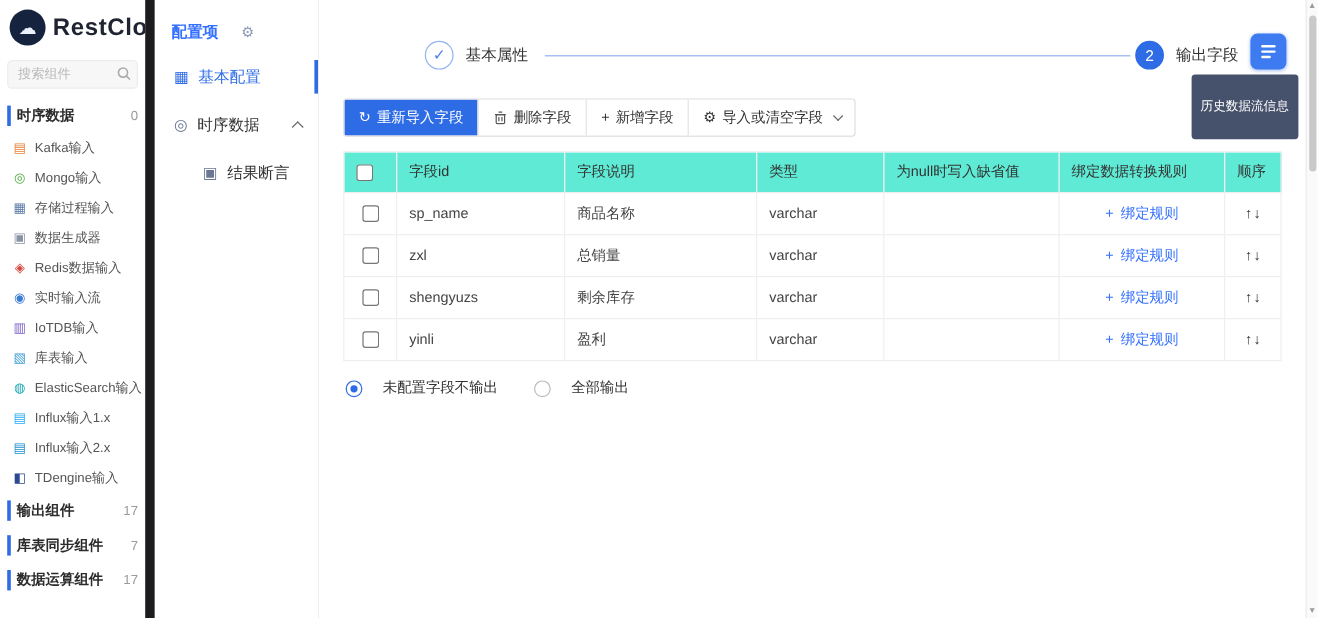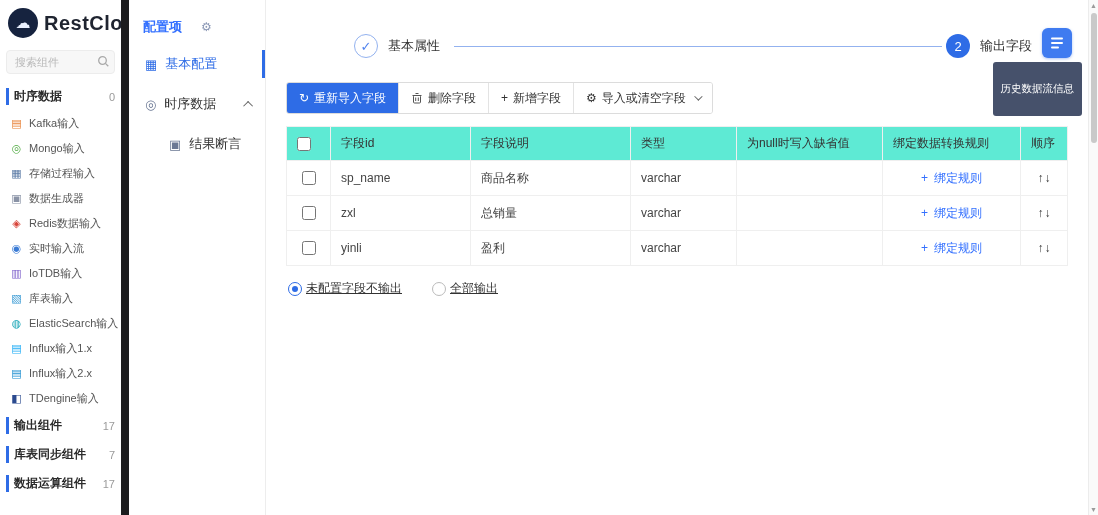--- a/index.html
+++ b/index.html
@@ -73,21 +73,21 @@
   table.fields th { background:#5eead4; height:34px; text-align:left; color:#333; }
   table.fields td { height:35px; color:#444; background:#fff; }
   th.c, td.c { text-align:center; }
   .cbx { width:14px; height:14px; accent-color:#2e6ce6; vertical-align:middle; cursor:pointer; }
   .bind-link { color:#3370ff; cursor:pointer; white-space:nowrap; }
   .bind-link .plus { margin-right:6px; }
   .order-arrows span { cursor:pointer; color:#333; font-size:12px; }
   .order-arrows span + span { margin-left:1px; }
 
   .radio-row { display:flex; align-items:center; gap:30px; margin:14px 0 0 22px; font-size:12px; color:#333; }
-  .radio-opt { display:flex; align-items:center; gap:4px; cursor:pointer;text-decoration:underline; }
+  .radio-opt { display:flex; align-items:center; gap:17px; cursor:pointer; }
   .rdot { width:14px; height:14px; border-radius:50%; border:1px solid #bbb; background:#fff; position:relative; flex:0 0 14px; }
   .rdot.checked { border-color:#2e6ce6; }
   .rdot.checked::after { content:""; position:absolute; left:3px; top:3px; width:6px; height:6px; border-radius:50%; background:#2e6ce6; }
 
   
   .vscroll { width:10px; flex:0 0 10px; background:#fafafa; border-left:1px solid #ececec; position:relative; }
   .vscroll .arr { position:absolute; left:0; width:100%; text-align:center; color:#9a9a9a; font-size:7px; cursor:pointer; }
   .vscroll .arr.top { top:2px; }
   .vscroll .arr.bot { bottom:2px; }
   .vscroll .thumb { position:absolute; left:1.5px; top:13px; width:6px; height:130px; background:#c9c9c9; border-radius:3px; cursor:pointer; }
@@ -288,20 +288,29 @@
           <td class="c"><input type="checkbox" class="cbx" style=""></td>
           <td>zxl</td>
           <td>总销量</td>
           <td>varchar</td>
           <td></td>
           <td class="c"><span class="bind-link"><span class="plus">+</span><span>绑定规则</span></span></td>
           <td class="c order-arrows"><span>↑</span><span>↓</span></td>
         </tr>
         <tr>
           <td class="c"><input type="checkbox" class="cbx" style=""></td>
+          <td>shengyuzs</td>
+          <td>剩余库存</td>
+          <td>varchar</td>
+          <td></td>
+          <td class="c"><span class="bind-link"><span class="plus">+</span><span>绑定规则</span></span></td>
+          <td class="c order-arrows"><span>↑</span><span>↓</span></td>
+        </tr>
+        <tr>
+          <td class="c"><input type="checkbox" class="cbx" style=""></td>
           <td>yinli</td>
           <td>盈利</td>
           <td>varchar</td>
           <td></td>
           <td class="c"><span class="bind-link"><span class="plus">+</span><span>绑定规则</span></span></td>
           <td class="c order-arrows"><span>↑</span><span>↓</span></td>
         </tr>
       </tbody>
     </table>
 

